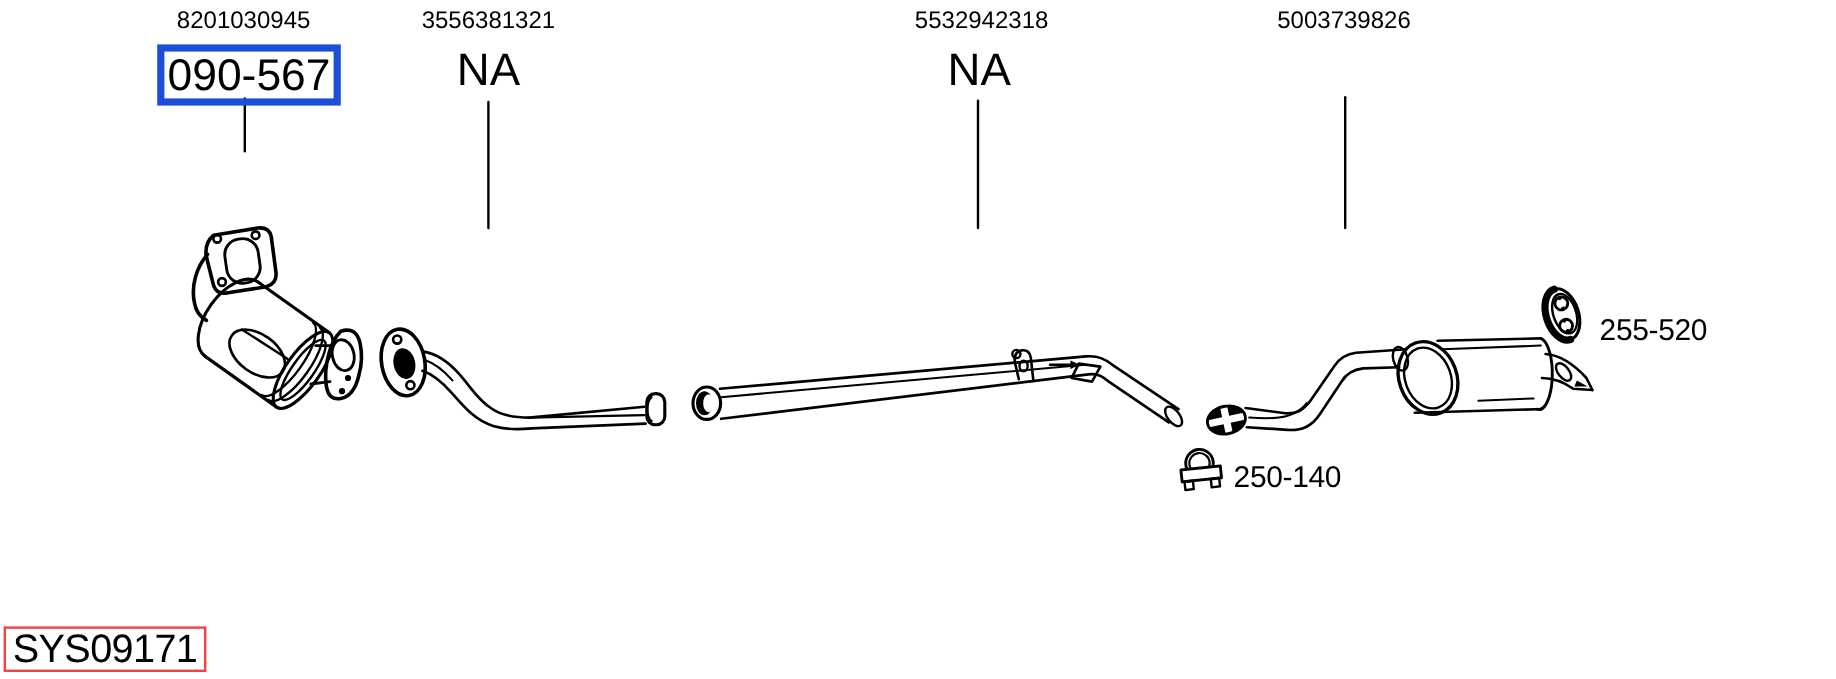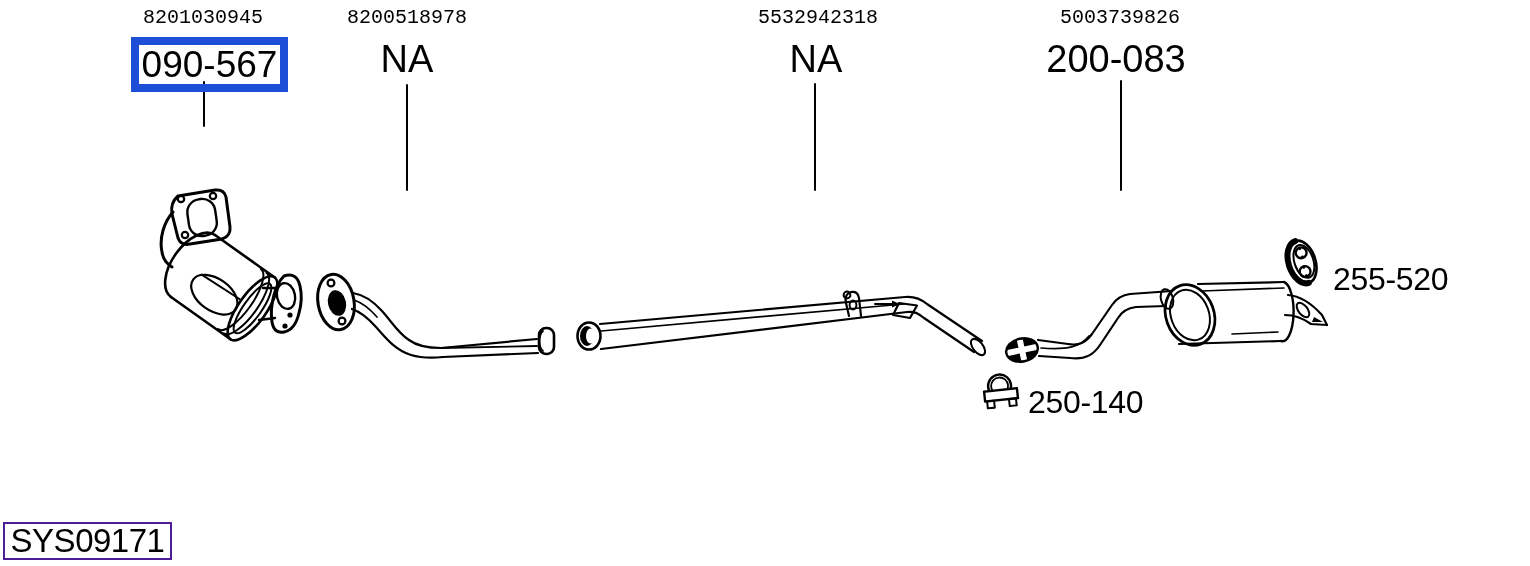--- a/index.html
+++ b/index.html
@@ -1,25 +1,25 @@
 <!DOCTYPE html>
 <html><head>
 <meta charset="utf-8">
 <style>
   html,body{margin:0;padding:0;background:#fff;}
   .stage{position:relative;width:1530px;height:566px;background:#fff;overflow:hidden;
          font-family:"Liberation Sans",sans-serif;color:#000;}
   .art{position:absolute;left:0;top:0;}
-  .pn{position:absolute;top:6px;transform:translateX(-50%);font-size:20px;white-space:nowrap;font-family:Liberation Mono, monospace;}
+  .pn{position:absolute;top:6px;transform:translateX(-50%);font-size:20px;white-space:nowrap;}
   .code{position:absolute;top:38px;transform:translateX(-50%);font-size:38px;white-space:nowrap;}
-  .code-box{position:absolute;left:131px;top:37px;width:141px;height:39px;border:8px solid #1d4ed8;
+  .code-box{position:absolute;left:131px;top:37px;width:141px;height:39px;border:6px solid #1d4ed8;
             display:flex;align-items:center;justify-content:center;}
   .code-box span{font-size:37px;white-space:nowrap;}
-  .acc-label{position:absolute;font-size:32px;white-space:nowrap;letter-spacing:-0.3px;}
-  .sys-box{position:absolute;left:3px;top:522px;width:165px;height:34px;border:2px solid #4c1d95;
+  .acc-label{position:absolute;font-size:25px;white-space:nowrap;letter-spacing:-0.3px;}
+  .sys-box{position:absolute;left:3px;top:522px;width:165px;height:34px;border:2px solid #ef4444;
            display:flex;align-items:center;justify-content:center;}
   .sys-box span{font-size:33px;letter-spacing:-0.5px;white-space:nowrap;}
 </style>
 </head>
 <body>
 
 <div class="stage">
 
   <svg class="art" width="1530" height="566" viewBox="0 0 1530 566">
     <g fill="none" stroke="#000" stroke-width="2.2" stroke-linecap="round" stroke-linejoin="round">
@@ -131,30 +131,29 @@
         <circle cx="1302" cy="272" r="5.4" stroke-width="2.4"></circle>
         <circle cx="1304" cy="248.5" r="1.6" fill="#000" stroke="none"></circle>
         <circle cx="1304" cy="257.5" r="1.6" fill="#000" stroke="none"></circle>
         <circle cx="1302" cy="267.5" r="1.6" fill="#000" stroke="none"></circle>
         <circle cx="1302" cy="276.5" r="1.6" fill="#000" stroke="none"></circle>
       </g>
     </g>
   </svg>
 
   <div class="pn" style="left:203px">8201030945</div>
-  <div class="pn" style="left:407px">8200518978</div>
+  <div class="pn" style="left:407px">3556381321</div>
   <div class="pn" style="left:818px">5532942318</div>
   <div class="pn" style="left:1120px">5003739826</div>
 
   <div class="code-box">
     <span>090-567</span>
   </div>
   <div class="code" style="left:407px">NA</div>
   <div class="code" style="left:816px">NA</div>
-  <div class="code" style="left:1116px">200-083</div>
 
   <div class="acc-label" style="left:1028px;top:384px">250-140</div>
   <div class="acc-label" style="left:1333px;top:261px">255-520</div>
 
   <div class="sys-box">
     <span>SYS09171</span>
   </div>
 
 </div>
 

